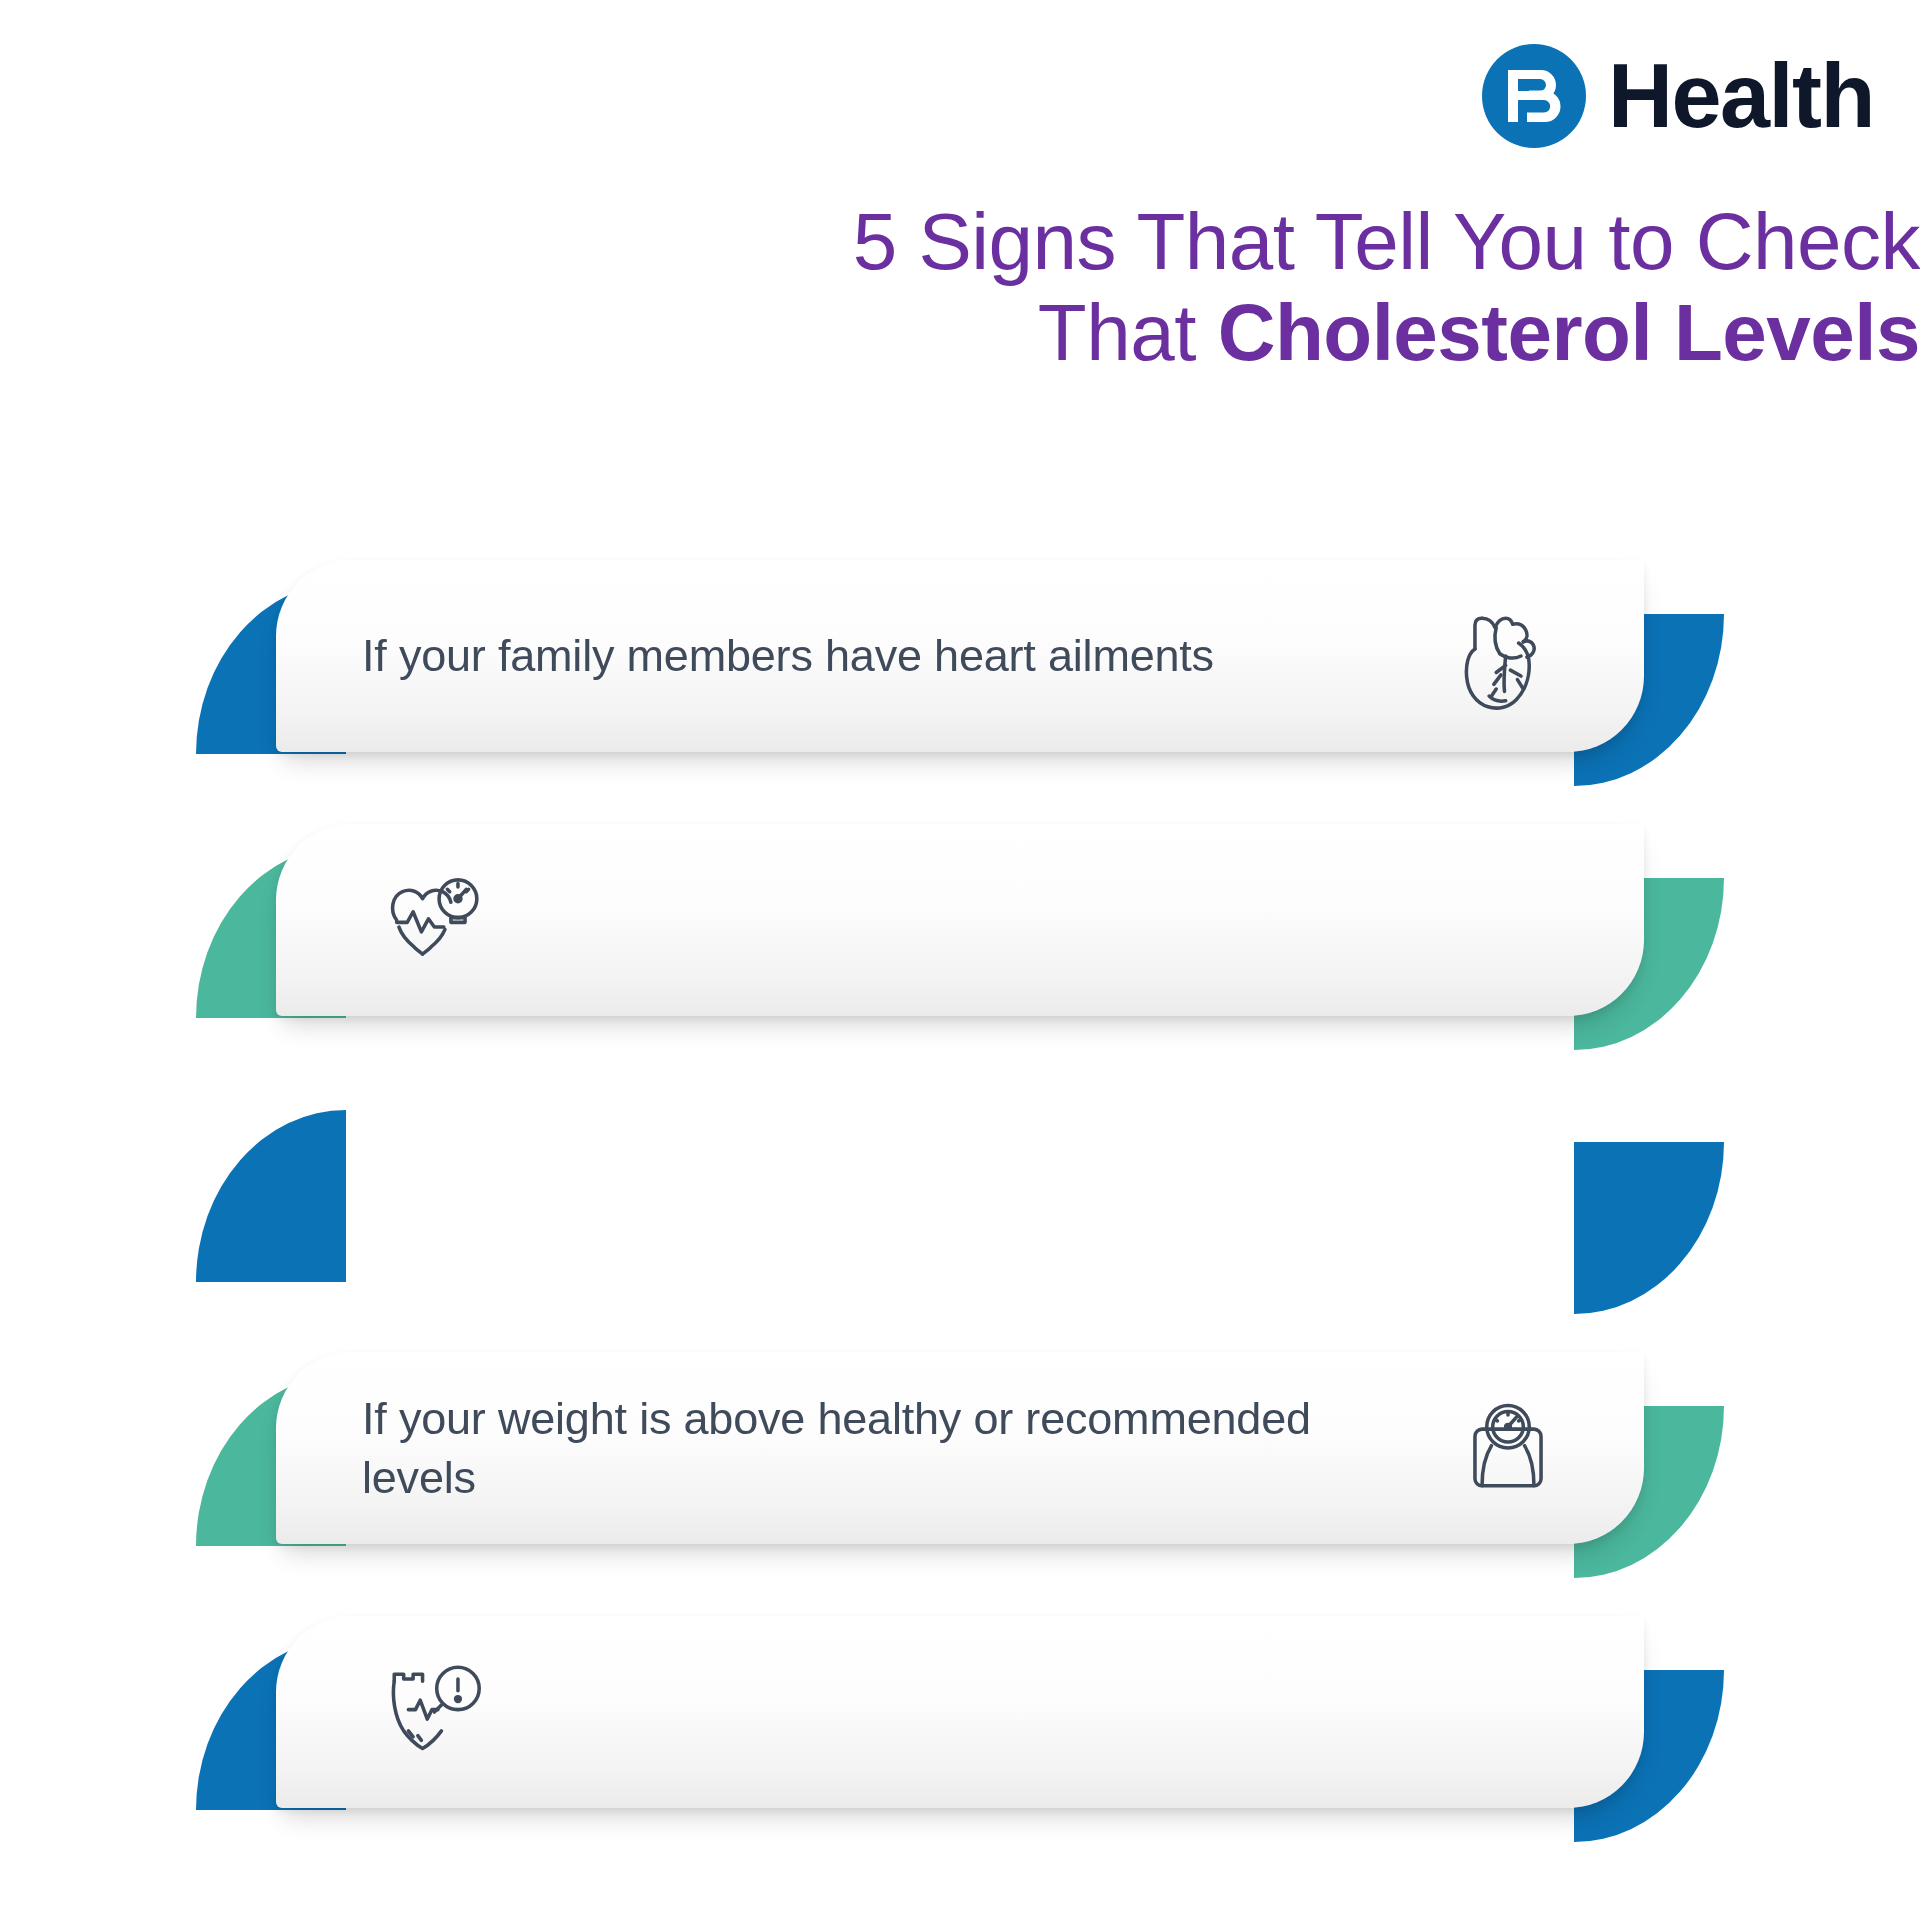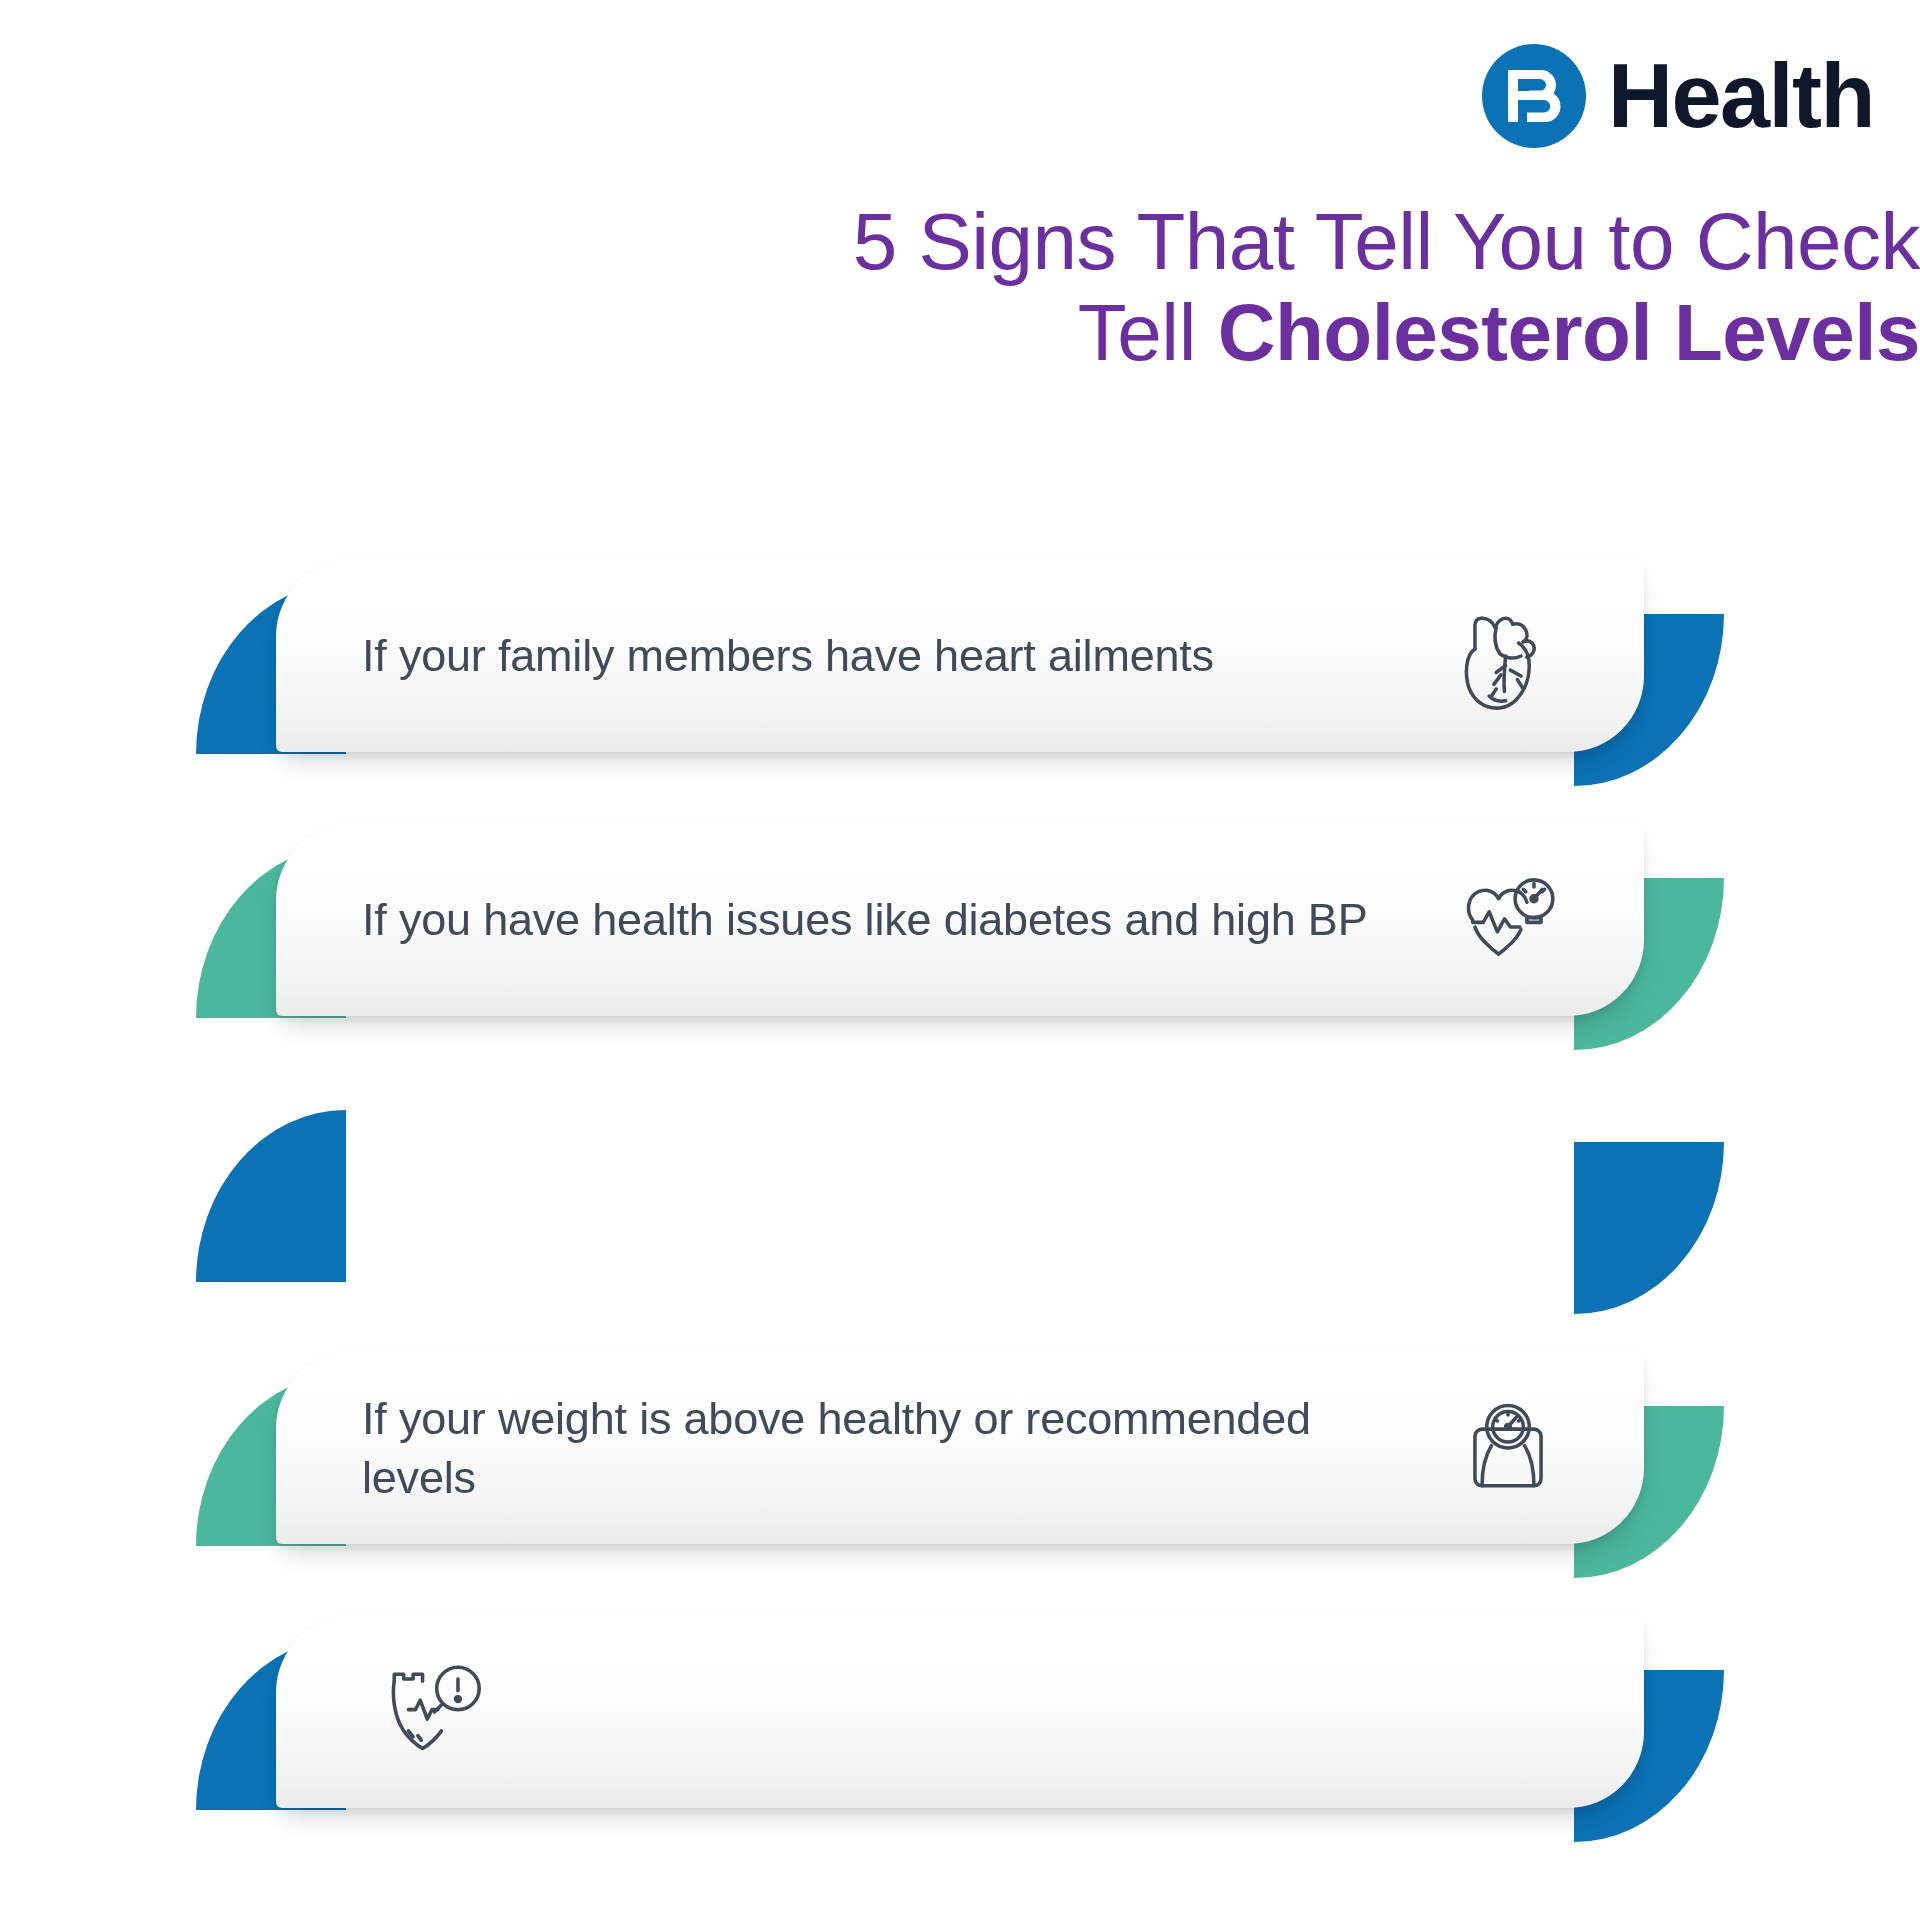--- a/index.html
+++ b/index.html
@@ -153,21 +153,21 @@
       <path d="M33 26 h26 a15 15 0 0 1 0 30 h-26 v-9 h25 a6 6 0 0 0 0 -12 h-25 z" fill="#ffffff"></path>
       <path d="M45 47 h18 a15.5 15.5 0 0 1 0 31 h-18 v-9.5 h17 a6.2 6.2 0 0 0 0 -12.4 h-17 z" fill="#ffffff"></path>
       <path d="M47 46.5 h18 v9.5 h-18 z" fill="#ffffff"></path>
     </svg>
   </span>
   <span class="logo-word">Health</span>
 </div>
 
 <div class="title-block">
   <div class="title-line">5 Signs That Tell You to Check</div>
-  <div class="title-line second"><span>Tell </span><span class="title-strong">Cholesterol Levels</span></div>
+  <div class="title-line second"><span>That </span><span class="title-strong">Cholesterol Levels</span></div>
 </div>
 
 <div class="cards">
 
   <div class="card-row">
     <div class="leaf-left" style="background:#0b72b5"></div>
     <div class="leaf-right" style="background:#0b72b5"></div>
     <div class="card-body">
       <div class="card-text">If your family members have heart ailments</div>
       <div class="card-icon">
@@ -188,21 +188,20 @@
           <path d="M34 84 c4 4 9 5 14 4"></path>
         </svg>
       </div>
     </div>
   </div>
 
   <div class="card-row">
     <div class="leaf-left" style="background:#4bb79c"></div>
     <div class="leaf-right" style="background:#4bb79c"></div>
     <div class="card-body">
-      <div class="card-text">If you have health issues like diabetes and high BP</div>
       <div class="card-icon">
         <svg viewBox="0 0 100 100" fill="none" stroke="#3f4a5a" stroke-width="3" stroke-linecap="round" stroke-linejoin="round" xmlns="http://www.w3.org/2000/svg">
           <path d="M20 50 c-6 -8 -4 -20 5 -24 c7 -3 14 0 17 6 c3 -6 10 -9 17 -6 c4 2 6 5 7 9"></path>
           <path d="M20 52 l9 0 l5 -9 l7 17 l6 -11 l5 7 l8 0"></path>
           <path d="M22 56 c2 6 7 12 13 17 c3 3 6 5 7 6 c1 -1 4 -3 7 -6 c5 -4 10 -10 12 -15"></path>
           <circle cx="72" cy="32" r="16"></circle>
           <path d="M72 32 l7 -8"></path>
           <circle cx="72" cy="32" r="2.5" fill="#3f4a5a"></circle>
           <path d="M63 24 l2 2"></path>
           <path d="M81 24 l-2 2"></path>

